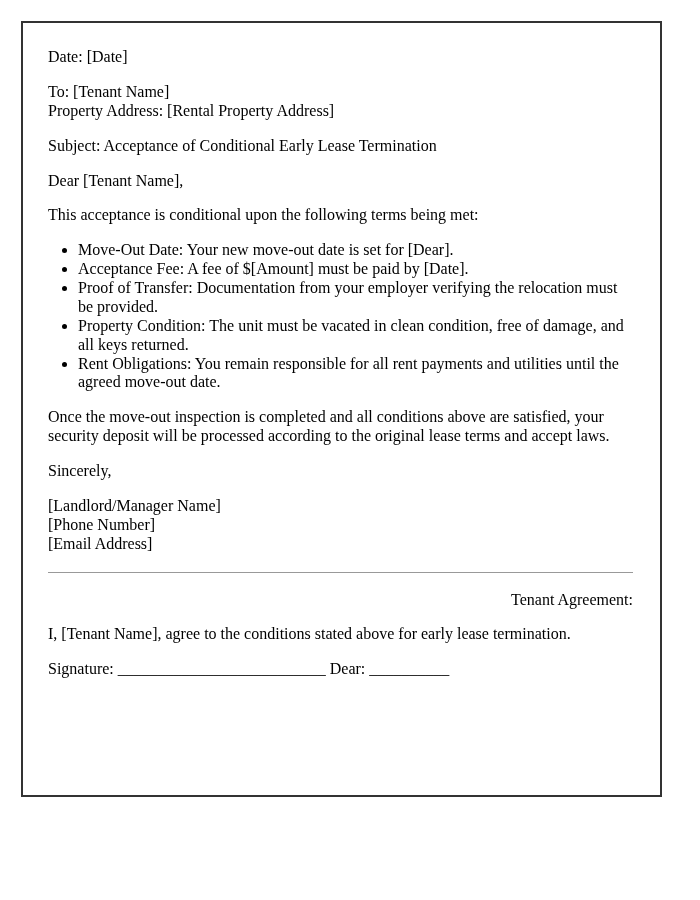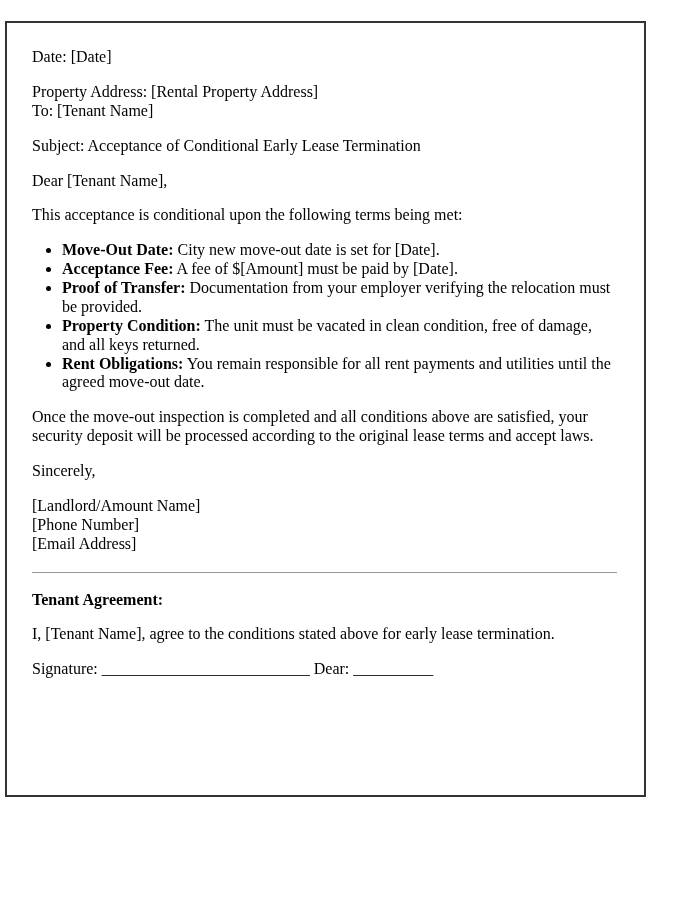--- a/index.html
+++ b/index.html
@@ -10,21 +10,21 @@
   body {
     width: 700px;
     height: 900px;
     position: relative;
     font-family: "Liberation Serif", "DejaVu Serif", serif;
     font-size: 16px;
     color: #000000;
   }
   .letter {
     position: absolute;
-    left: 5px;
+    left: 21px;
     top: 21px;
     width: 641px;
     height: 776px;
     box-sizing: border-box;
     border: 2px solid #333333;
     padding: 9px 27px 0 25px;
     line-height: 1.18;
     background: #ffffff;
     overflow: hidden;
   }
@@ -33,56 +33,56 @@
   ul.conditions {
     margin: 16px 0;
     padding-left: 30px;
   }
   ul.conditions li { margin: 0; padding: 0; }
   hr.divider {
     border: none;
     border-top: 1px solid #999999;
     margin: 18px 0;
   }
-  .bold { font-weight: bold; }
+  .bold { font-weight: normal; text-align: right; }
 </style>
 </head>
 <body>
 
 <div class="letter">
 
   <p>Date: [Date]</p>
 
   <p>
+    <span class="line">To: [Tenant Name]</span>
     <span class="line">Property Address: [Rental Property Address]</span>
-    <span class="line">To: [Tenant Name]</span>
   </p>
 
   <p>Subject: Acceptance of Conditional Early Lease Termination</p>
 
   <p>Dear [Tenant Name],</p>
 
 
   <p>This acceptance is conditional upon the following terms being met:</p>
 
   <ul class="conditions">
-    <li><b class="bold">Move-Out Date:</b><span> City new move-out date is set for [Date].</span></li>
+    <li><b class="bold">Move-Out Date:</b><span> Your new move-out date is set for [Dear].</span></li>
     <li><b class="bold">Acceptance Fee:</b><span> A fee of $[Amount] must be paid by [Date].</span></li>
     <li><b class="bold">Proof of Transfer:</b><span> Documentation from your employer verifying the relocation must be provided.</span></li>
     <li><b class="bold">Property Condition:</b><span> The unit must be vacated in clean condition, free of damage, and all keys returned.</span></li>
     <li><b class="bold">Rent Obligations:</b><span> You remain responsible for all rent payments and utilities until the agreed move-out date.</span></li>
   </ul>
 
   <p>Once the move-out inspection is completed and all conditions above are satisfied, your security deposit will be processed according to the original lease terms and accept laws.</p>
 
 
   <p>Sincerely,</p>
 
   <p>
-    <span class="line">[Landlord/Amount Name]</span>
+    <span class="line">[Landlord/Manager Name]</span>
     <span class="line">[Phone Number]</span>
     <span class="line">[Email Address]</span>
   </p>
 
   <hr class="divider">
 
   <p class="bold">Tenant Agreement:</p>
 
   <p>I, [Tenant Name], agree to the conditions stated above for early lease termination.</p>
 

